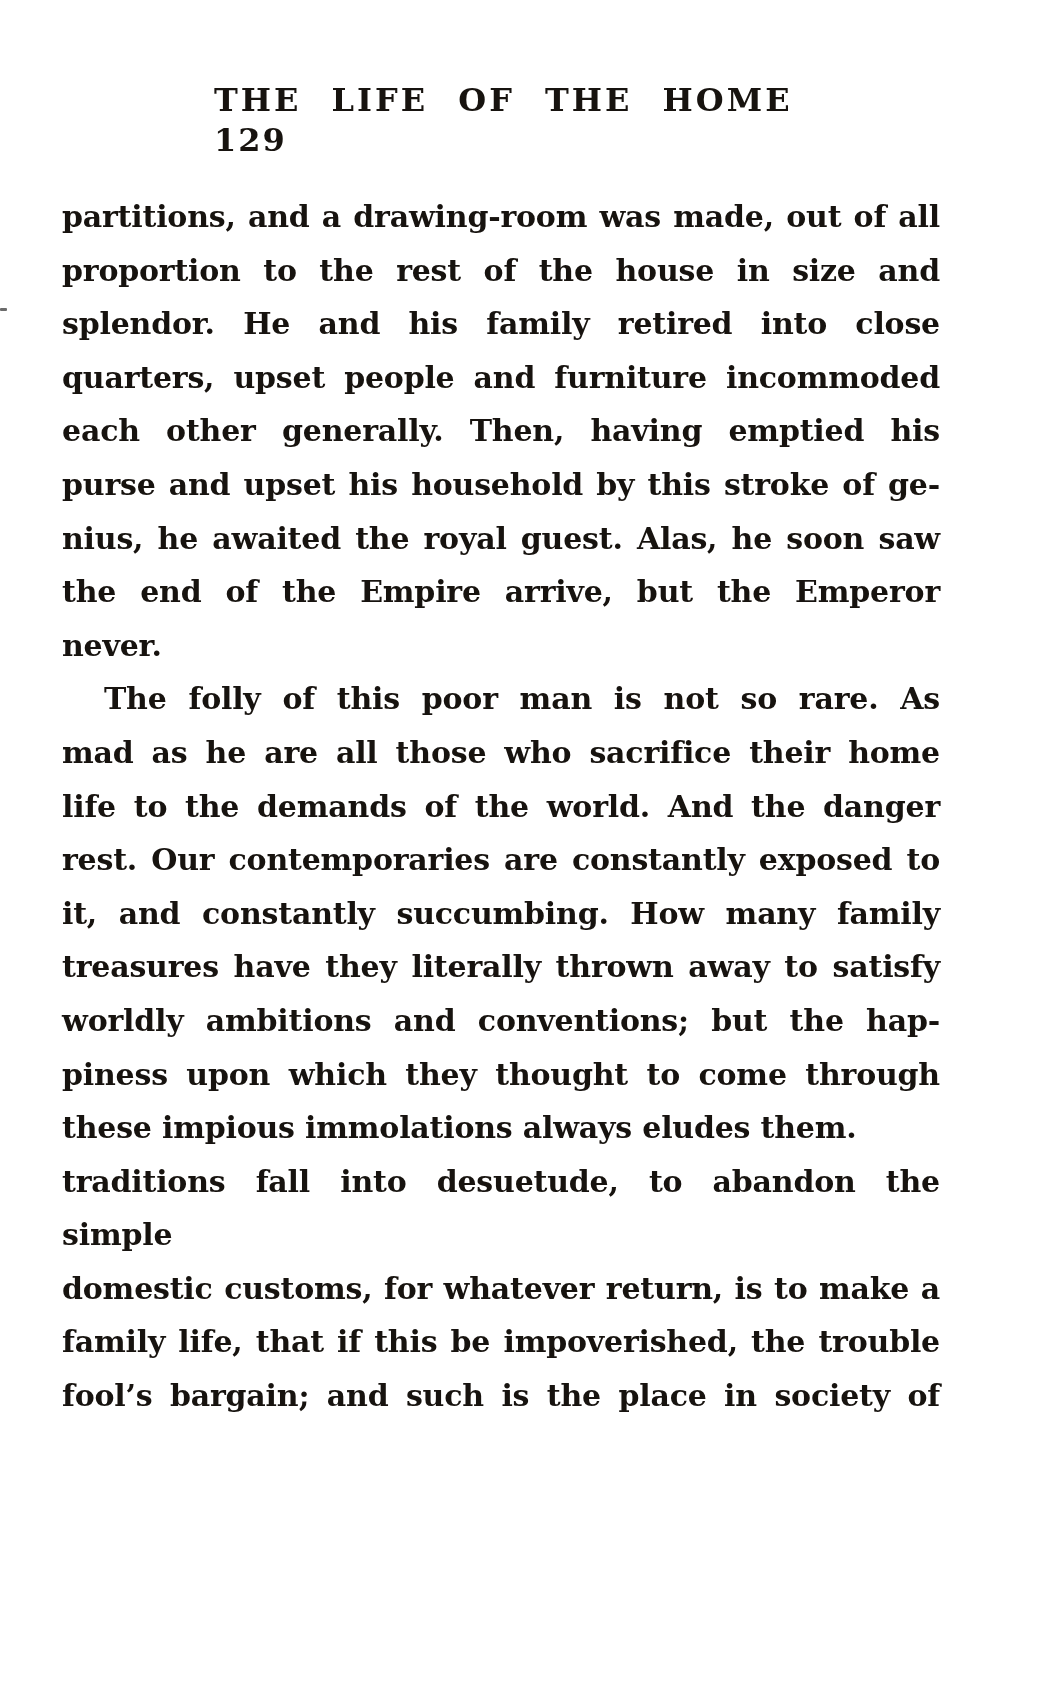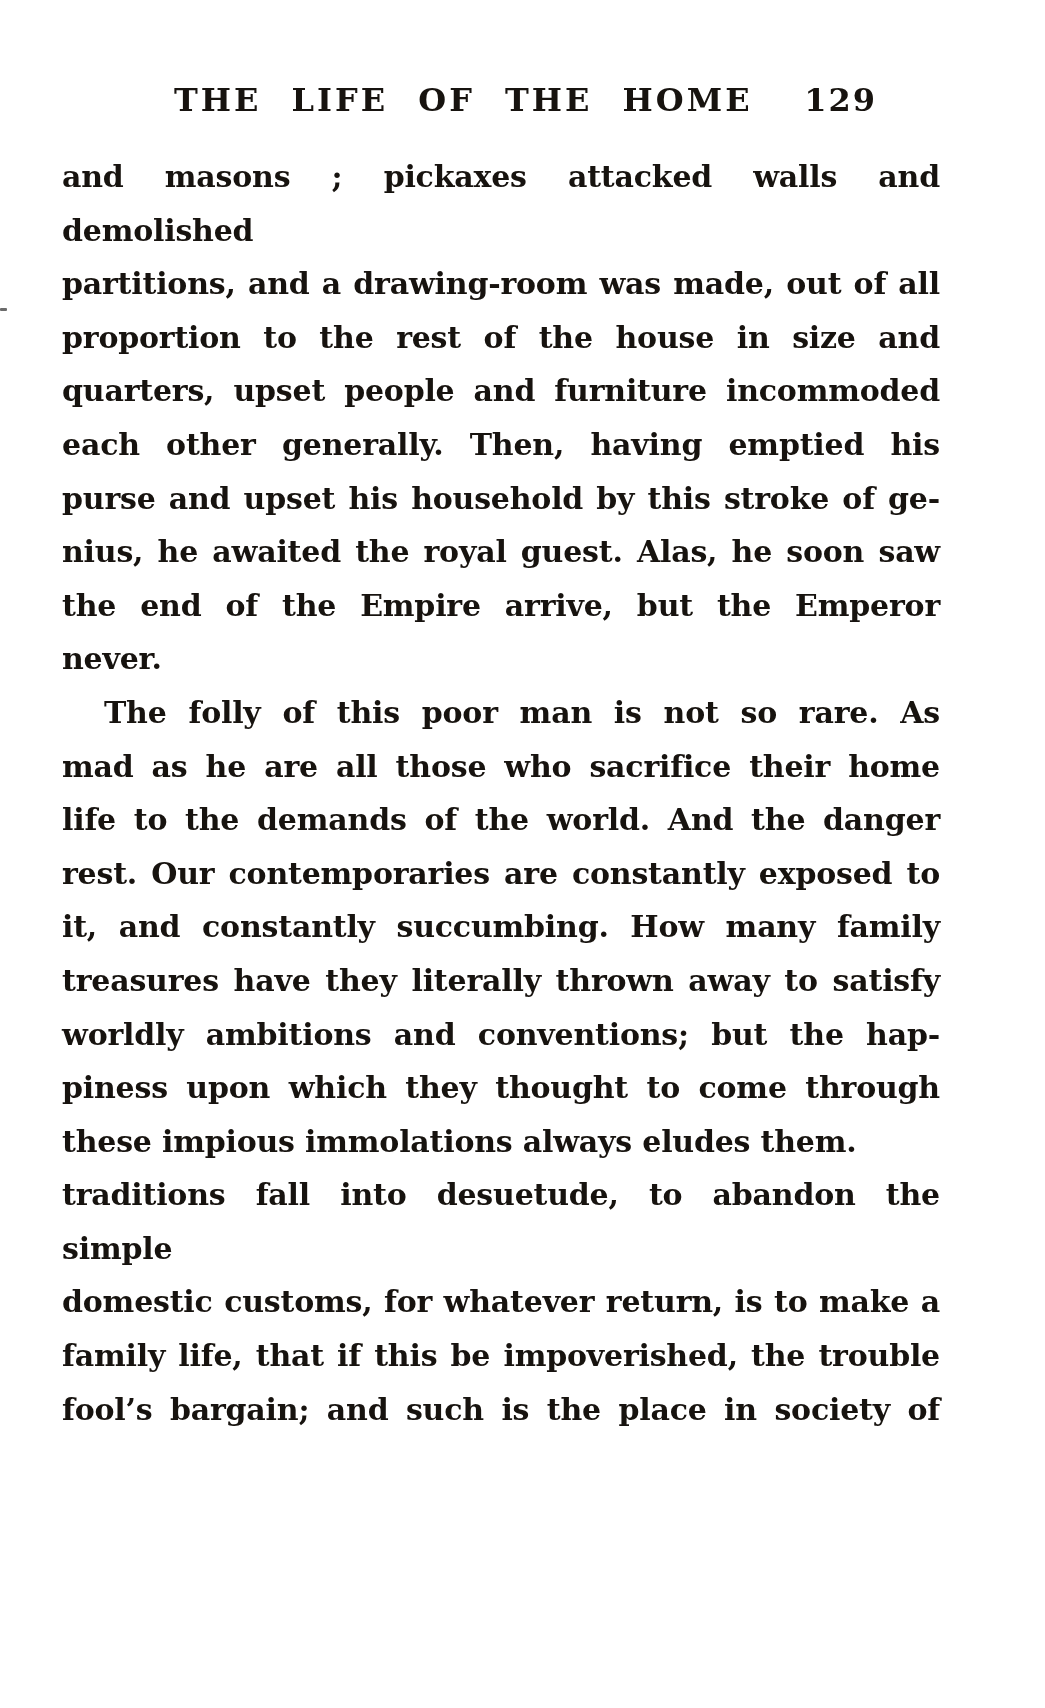--- a/index.html
+++ b/index.html
@@ -21,20 +21,21 @@
   .running-head {
     display: flex;
     justify-content: space-between;
     align-items: baseline;
     margin: 80px 168px 0 174px;
     font-size: 32px;
     line-height: 40px;
     letter-spacing: 3px;
     word-spacing: 16px;
     white-space: nowrap;
+    flex-direction: column;
   }
   .folio {
     letter-spacing: 2px;
     word-spacing: 0;
     margin-left: 40px;
   }
   .text-block {
     margin: 30px 105px 0 62px;
     font-size: 30px;
     line-height: 53.6px;
@@ -71,23 +72,23 @@
 <div class="page">
   <div class="scan-artifact"></div>
 
   <header class="running-head">
     <span class="head-title">THE LIFE OF THE HOME</span>
     <span class="folio">129</span>
   </header>
 
   <main class="text-block">
     <p class="para">
-      <span class="line">and masons ; pickaxes attacked walls and demolished</span>
       <span class="line">partitions, and a drawing-room was made, out of all</span>
       <span class="line">proportion to the rest of the house in size and</span>
+      <span class="line">splendor.  He and his family retired into close</span>
       <span class="line">quarters, upset people and furniture incommoded</span>
       <span class="line">each other generally.  Then, having emptied his</span>
       <span class="line">purse and upset his household by this stroke of ge-</span>
       <span class="line">nius, he awaited the royal guest.  Alas, he soon saw</span>
       <span class="line">the end of the Empire arrive, but the Emperor</span>
       <span class="line last">never.</span>
     </p>
     <p class="para">
       <span class="line indent">The folly of this poor man is not so rare.  As</span>
       <span class="line">mad as he are all those who sacrifice their home</span>

